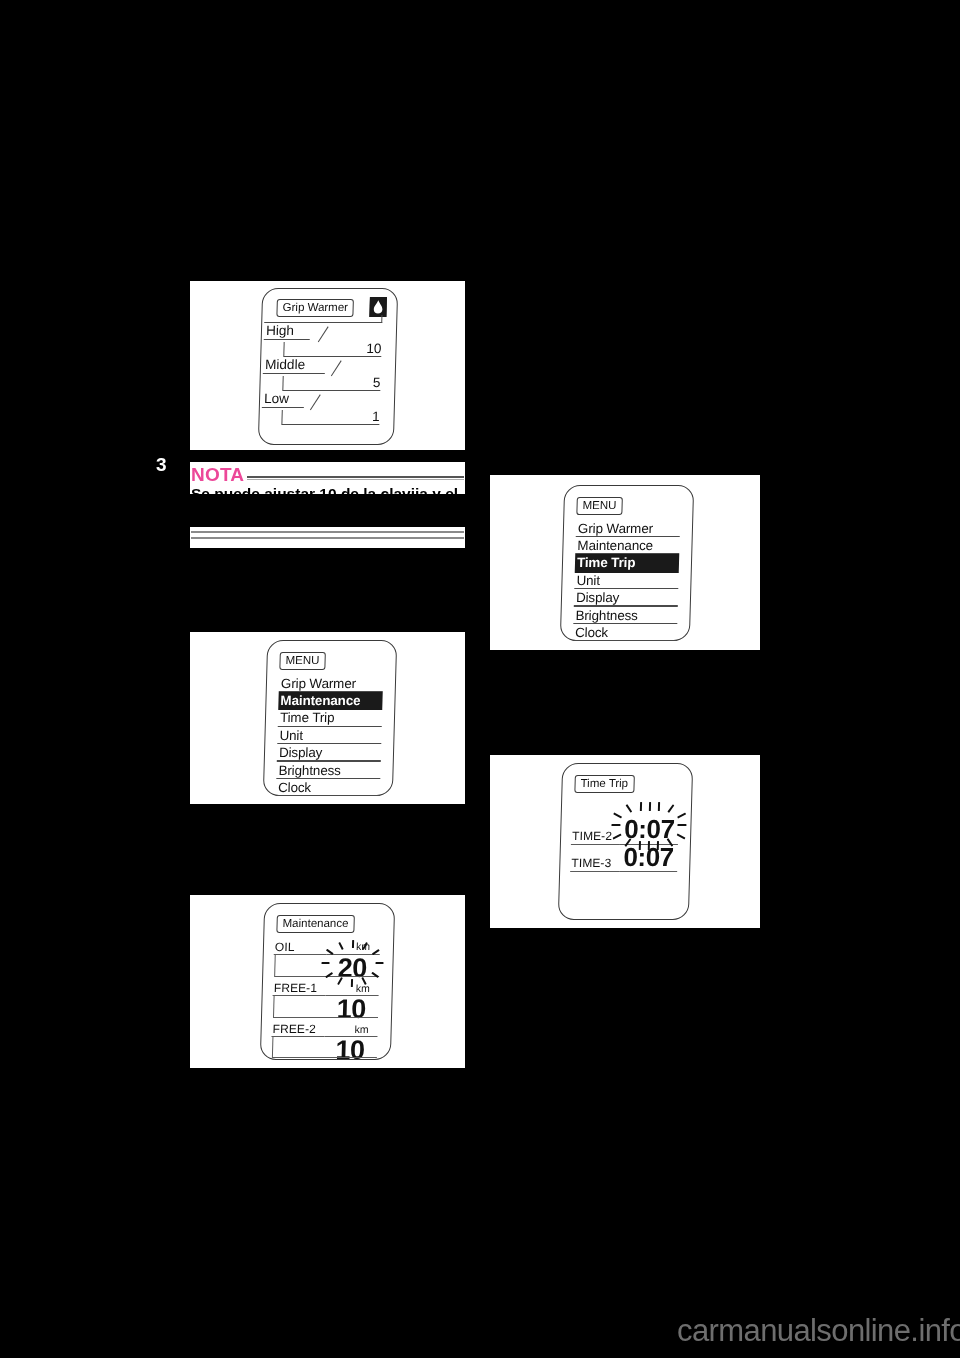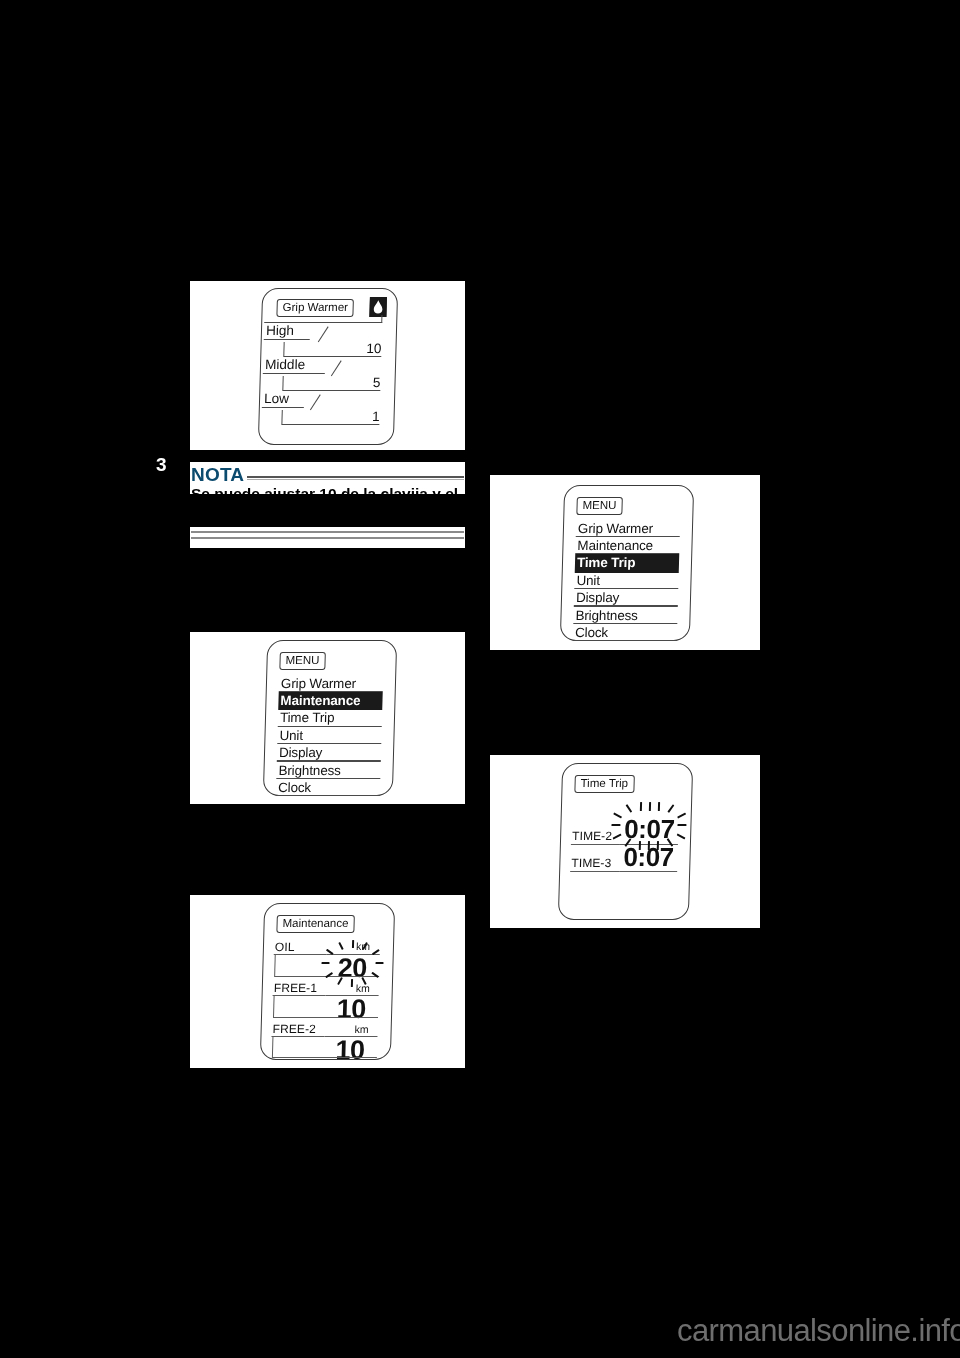--- a/index.html
+++ b/index.html
@@ -197,21 +197,21 @@
 
   
   .nota-block {
     position: absolute;
     background: #ffffff;
   }
   .nota-head {
     position: absolute;
     font-size: 19px;
     font-weight: bold;
-    color: #0c4a6e;
+    color: #ec4899;
     line-height: 21px;
     letter-spacing: 0.2px;
   }
   .nota-head-rule {
     position: absolute;
     height: 2px;
     background: #555;
   }
   .nota-head-rule2 {
     position: absolute;

